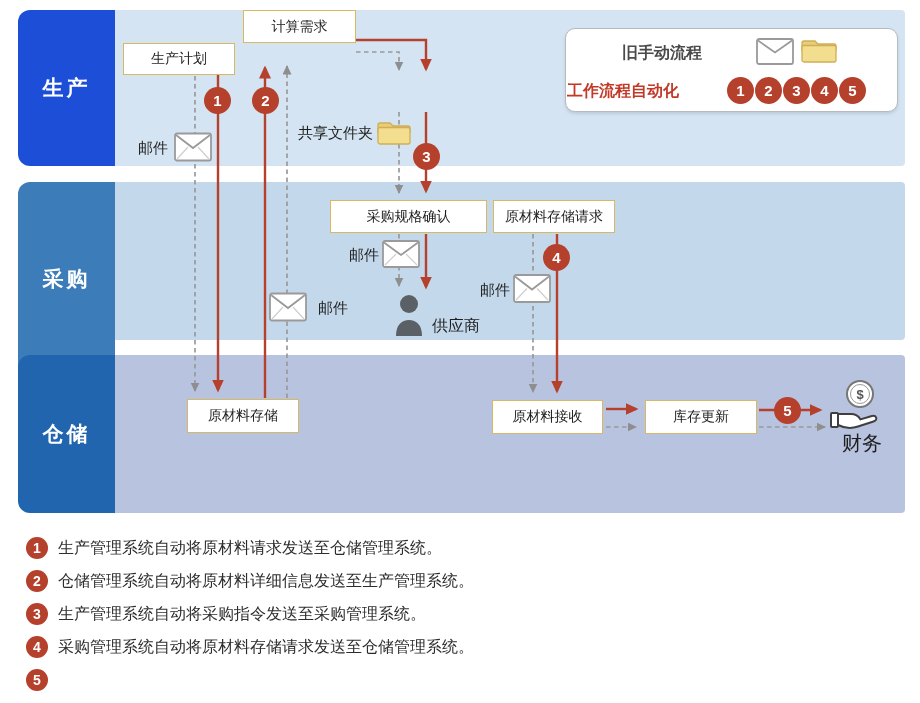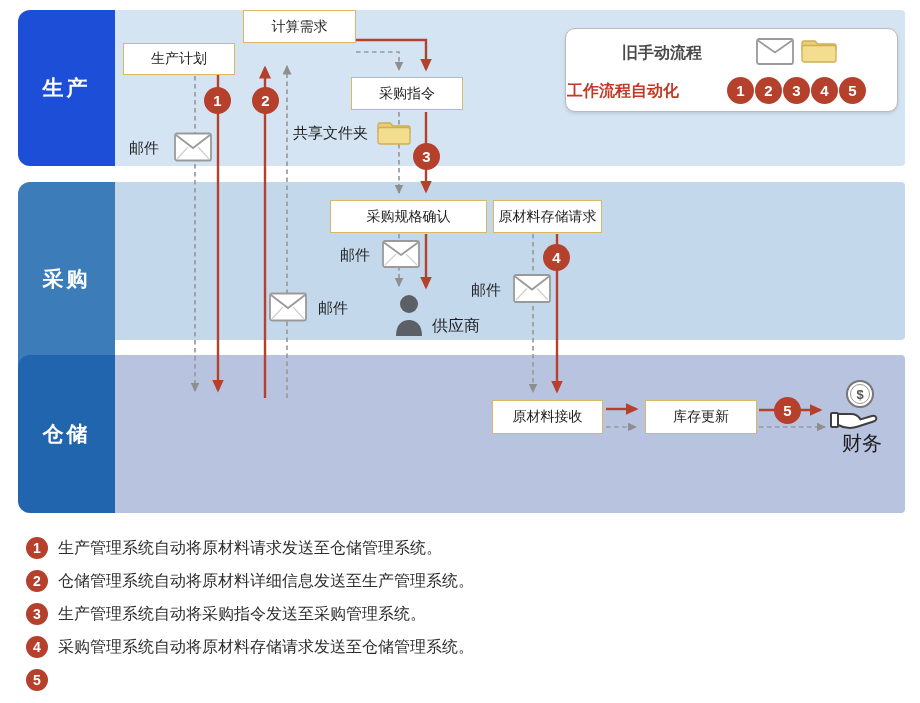--- a/index.html
+++ b/index.html
@@ -33,21 +33,21 @@
   }
 
   
   .fc{
     position:absolute;width:27px;height:27px;border-radius:50%;
     background:#b5402c;color:#fff;font-size:15px;font-weight:bold;
     display:flex;align-items:center;justify-content:center;
   }
   .icon{position:absolute;line-height:0;}
   .ilabel{position:absolute;font-size:15px;color:#1e1e1e;white-space:nowrap;}
-  .ilabel.r{text-align:center;}
+  .ilabel.r{text-align:right;}
 
   
   #legend-box{
     position:absolute;left:565px;top:28px;width:333px;height:84px;
     background:#fff;border:1.5px solid #b7babf;border-radius:10px;
     box-shadow:0 2px 3px rgba(120,130,140,.25);box-sizing:border-box;
   }
   .legend-text{position:absolute;font-size:16px;font-weight:bold;white-space:nowrap;}
   #legend-old{left:567px;top:43px;width:135px;text-align:right;color:#4a4a4a;}
   #legend-auto{left:567px;top:81px;width:158px;text-align:left;color:#c23a27;}
@@ -105,23 +105,23 @@
       <path d="M426,234 V287" marker-end="url(#ra)"></path>
       <path d="M557,234 V391" marker-end="url(#ra)"></path>
       <path d="M606,409 H636" marker-end="url(#ra)"></path>
       <path d="M759,410 H820" marker-end="url(#ra)"></path>
       <path d="M725,90 H865" marker-end="url(#ra)"></path>
     </g>
   </svg>
 
   <div class="box" style="left:123px;top:43px;width:112px;height:32px">生产计划</div>
   <div class="box" style="left:243px;top:10px;width:113px;height:33px">计算需求</div>
-  <div class="box" style="left:351px;top:77px;width:112px;height:33px">采购指令</div>
   <div class="box" style="left:330px;top:200px;width:157px;height:33px">采购规格确认</div>
-  <div class="box" style="left:493px;top:200px;width:109px;height:33px">原材料存储请求</div>
+  <div class="box" style="left:493px;top:200px;width:122px;height:33px">原材料存储请求</div>
+  <div class="box" style="left:187px;top:399px;width:112px;height:34px">原材料存储</div>
   <div class="box" style="left:492px;top:400px;width:111px;height:34px">原材料接收</div>
   <div class="box" style="left:645px;top:400px;width:112px;height:34px">库存更新</div>
 
   <span class="icon" style="left:174px;top:132px">
     <svg width="38" height="30" viewBox="0 0 38 30">
         <rect x="1" y="1.5" width="36" height="27" rx="2" fill="#fff" stroke="#9a9a9a" stroke-width="1.8"></rect>
         <path d="M2,3 L19,16 L36,3" fill="none" stroke="#9a9a9a" stroke-width="1.8"></path>
         <path d="M3,27 L14,15 M35,27 L24,15" stroke="#cfcfcf" stroke-width="1.2"></path>
       </svg>
   </span>

